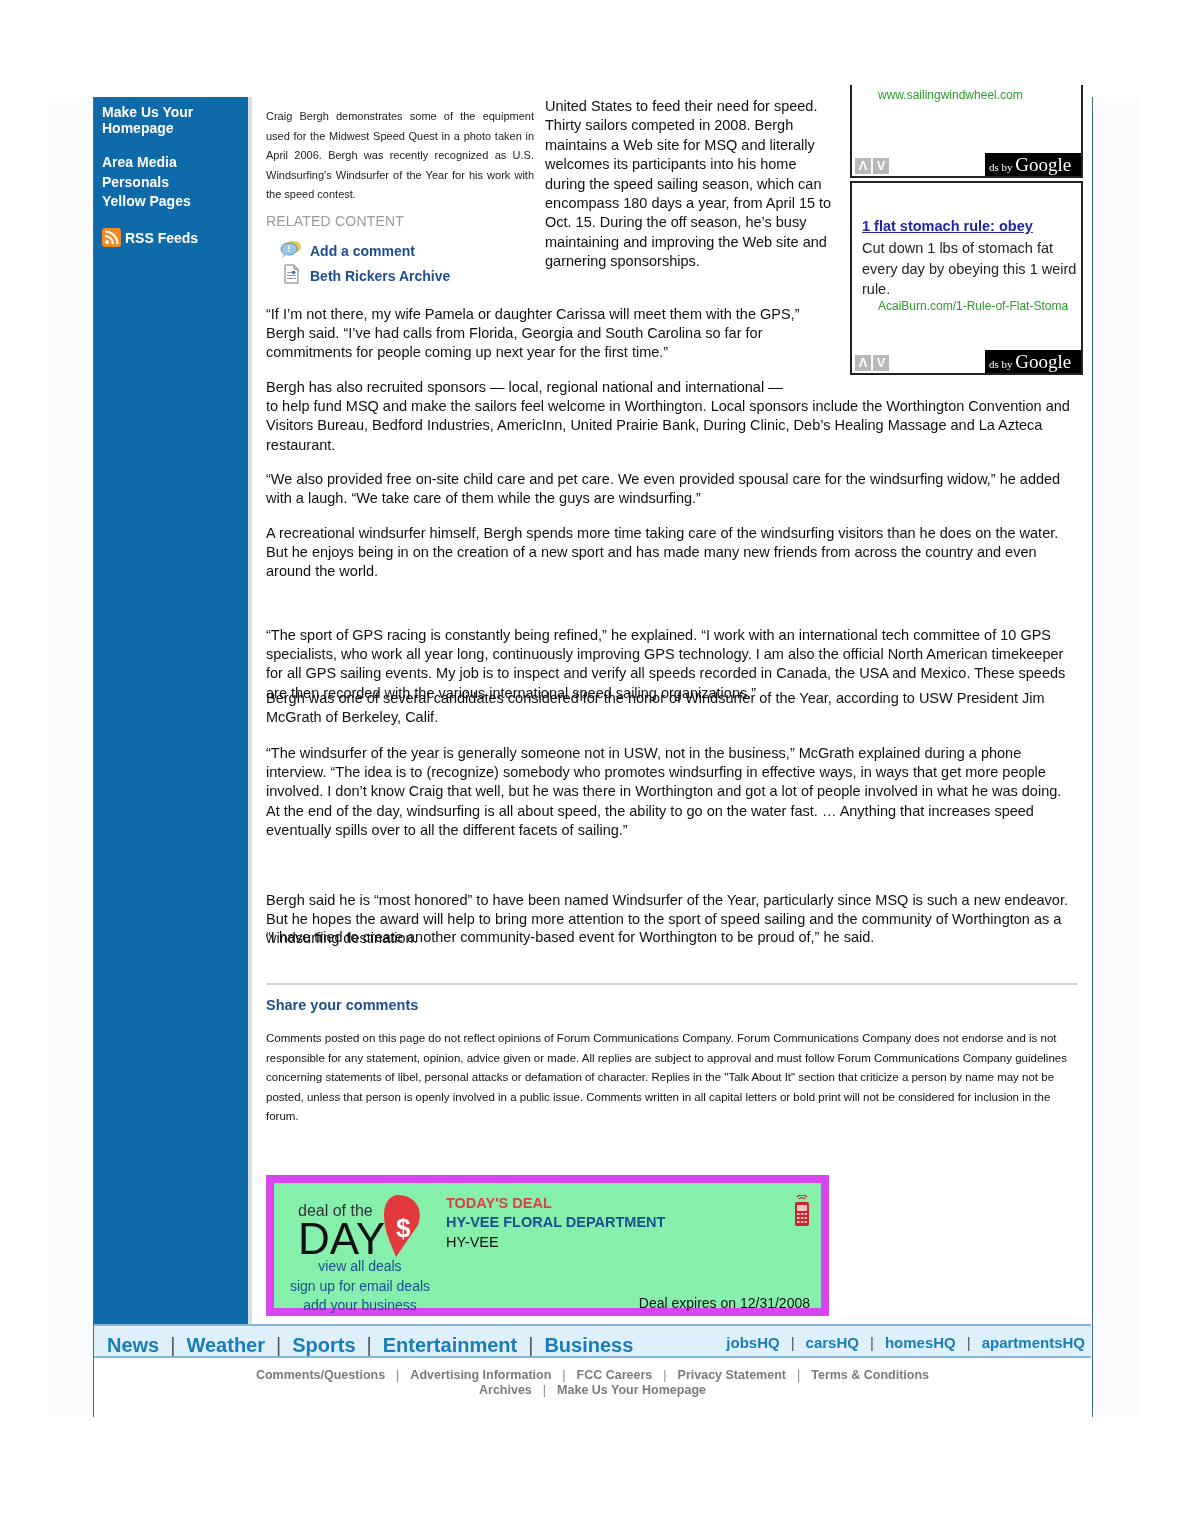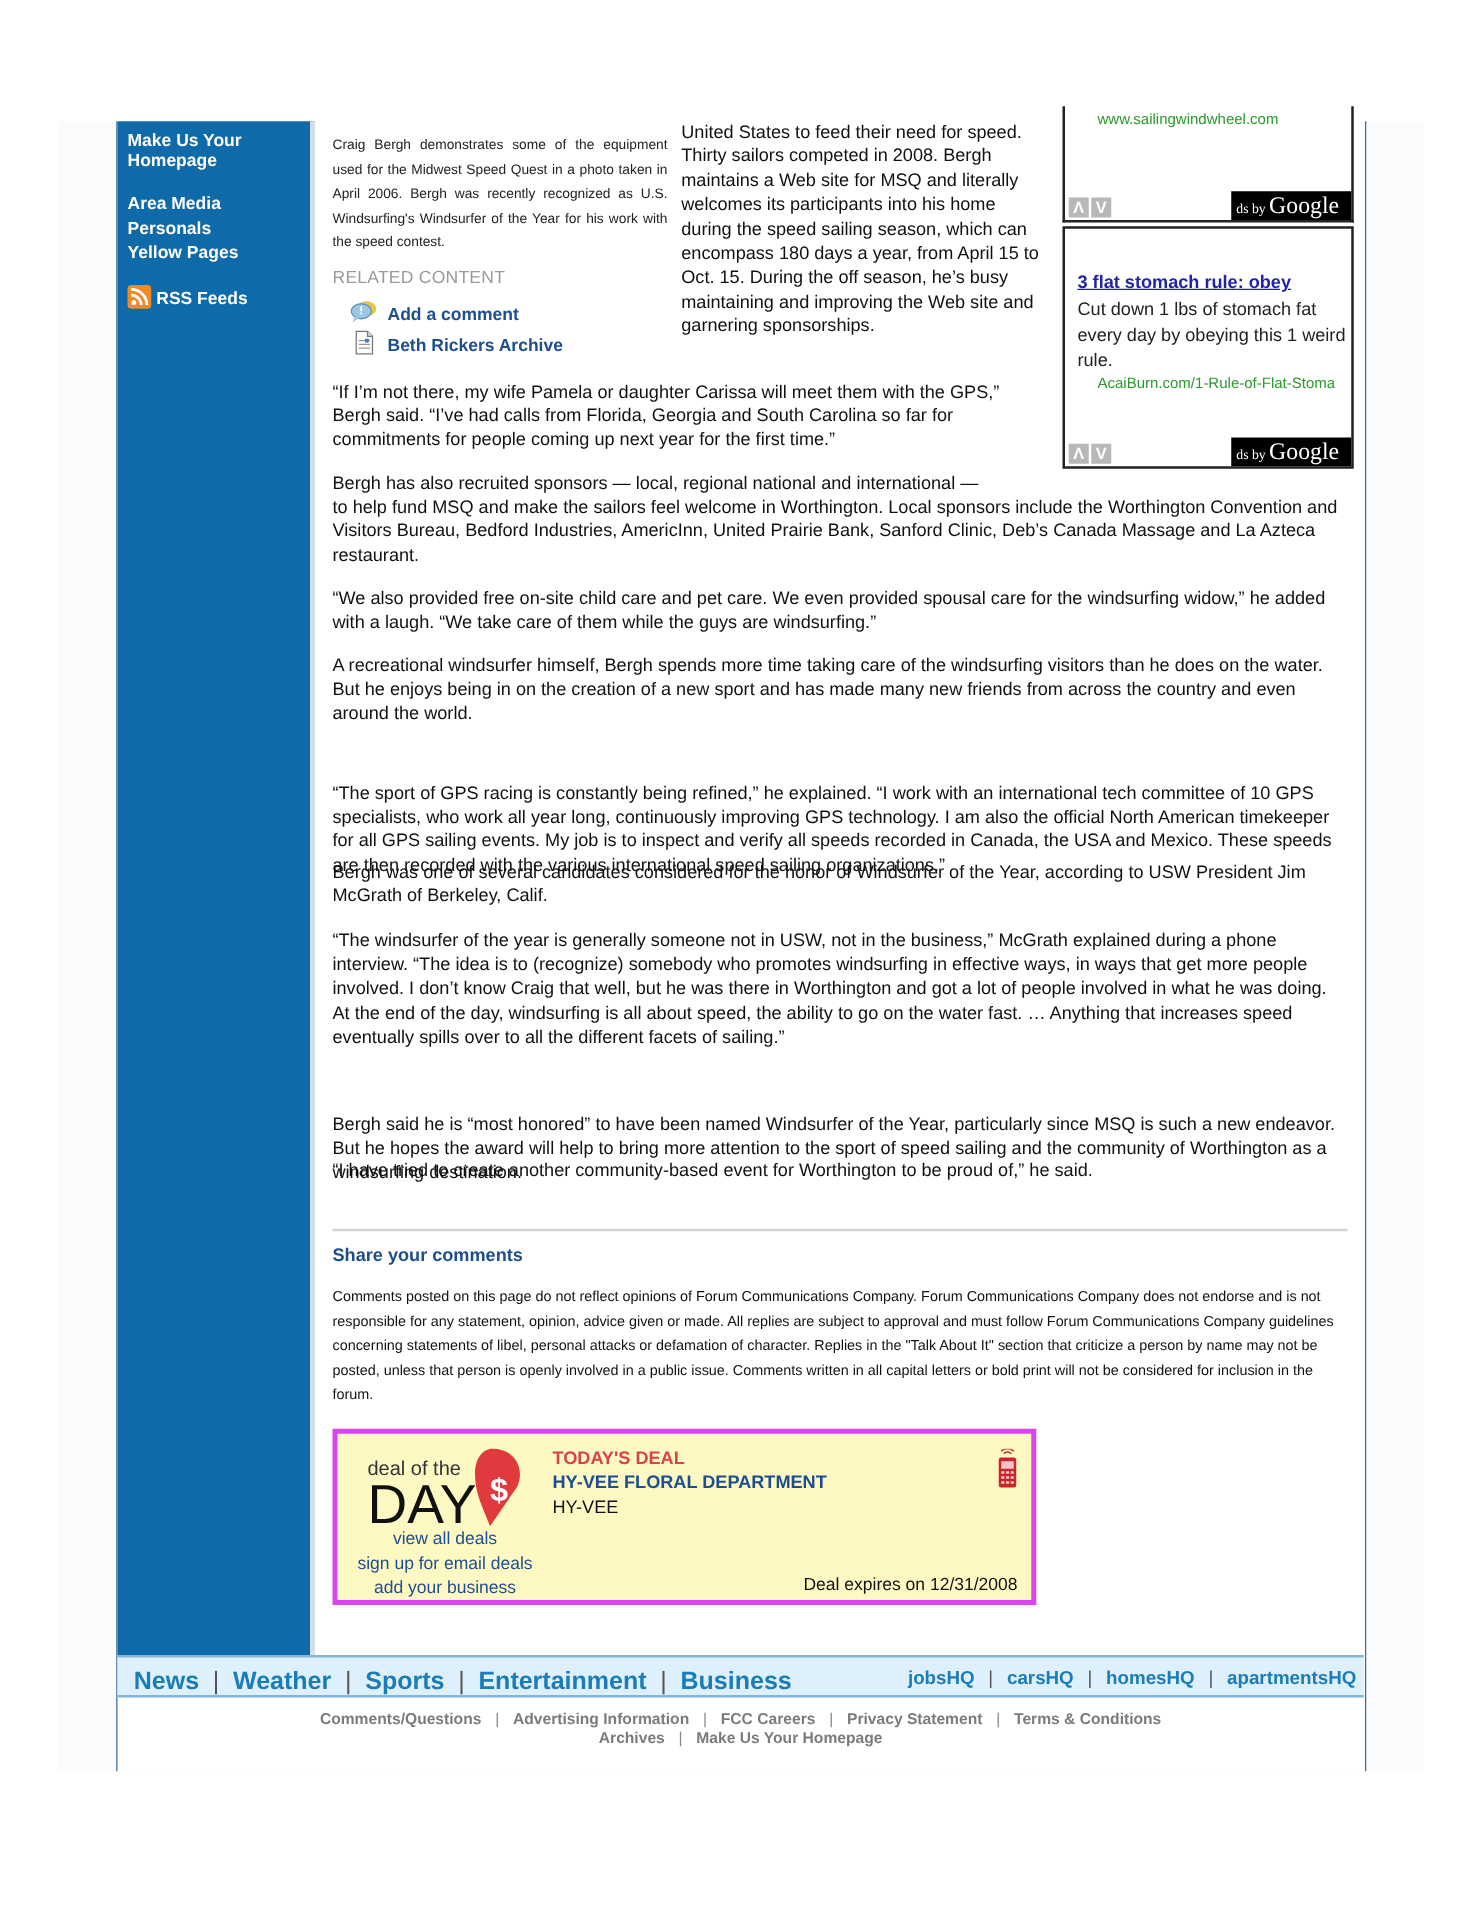--- a/index.html
+++ b/index.html
@@ -22,21 +22,21 @@
   .ad-foot{position:absolute;left:0;bottom:0;width:100%;height:21px;}
   .ad-arrows{position:absolute;left:3px;bottom:2px;display:flex;gap:2px;}
   .ad-arrow{width:16px;height:16px;background:#b8b8b8;color:#fff;font-size:13px;font-weight:bold;text-align:center;line-height:16px;cursor:pointer;}
   .ad-google{position:absolute;right:0;bottom:0;height:23px;width:96px;background:#000;color:#fff;font-family:"Liberation Serif",serif;font-size:11px;line-height:23px;padding-left:4px;box-sizing:border-box;cursor:pointer;}
   .ad-google b{font-size:19px;font-weight:normal;}
   .article{position:absolute;left:266px;width:812px;font-size:14.5px;line-height:19.2px;color:#111;}
   .article p{margin:0;}
   .divider{position:absolute;left:266px;top:983px;width:812px;height:0;border-top:2px solid #d4d4d4;}
   .share-head{position:absolute;left:266px;top:997px;font-size:14.5px;font-weight:bold;color:#1d4e8f;}
   .disclaimer{position:absolute;left:266px;top:1029px;width:812px;font-size:11.5px;line-height:19.5px;color:#111;}
-  .deal{position:absolute;left:266px;top:1143px;width:563px;height:141px;background:#fef9c3;border:4px solid #d946ef;box-sizing:border-box;}
+  .deal{position:absolute;left:266px;top:1175px;width:563px;height:141px;background:#86efac;border:8px solid #d946ef;box-sizing:border-box;}
   .deal-logo{position:absolute;left:24px;top:8px;width:130px;height:68px;}
   .deal-links{position:absolute;left:0;top:74px;width:172px;text-align:center;font-size:14px;line-height:19.5px;color:#1d4e8f;}
   .deal-links div{cursor:pointer;}
   .deal-label{position:absolute;left:172px;top:12px;font-size:14.5px;font-weight:bold;color:#d6434b;}
   .deal-name{position:absolute;left:172px;top:31px;font-size:14.5px;font-weight:bold;color:#1d4e8f;cursor:pointer;}
   .deal-biz{position:absolute;left:172px;top:51px;font-size:14.5px;color:#111;}
   .deal-expire{position:absolute;right:11px;top:112px;font-size:14px;color:#111;}
   .deal-phone{position:absolute;right:11px;top:12px;cursor:pointer;}
   .nav{position:absolute;left:94px;top:1324px;width:997px;height:34px;background:#def0fb;border-top:2px solid #86b6d6;border-bottom:2px solid #86b6d6;box-sizing:border-box;}
   .nav-left{position:absolute;left:13px;top:8px;display:flex;align-items:center;font-size:20px;font-weight:bold;color:#1a7cb8;}
@@ -107,38 +107,38 @@
   <div class="ad-foot">
     <div class="ad-arrows">
       <div class="ad-arrow">Λ</div>
       <div class="ad-arrow">V</div>
     </div>
     <div class="ad-google"><span>ds by</span> <b>Google</b></div>
   </div>
 </div>
 
 <div class="ad" style="top:181px;height:190px;">
-  <div style="position:absolute;left:10px;top:35px;" class="ad-title">3 flat stomach rule: obey</div>
+  <div style="position:absolute;left:10px;top:35px;" class="ad-title">1 flat stomach rule: obey</div>
   <div style="position:absolute;left:10px;top:55px;width:215px;" class="ad-text">Cut down 1 lbs of stomach fat every day by obeying this 1 weird rule.</div>
   <div style="position:absolute;left:10px;top:116px;" class="ad-url">AcaiBurn.com/1-Rule-of-Flat-Stoma</div>
   <div class="ad-foot">
     <div class="ad-arrows">
       <div class="ad-arrow">Λ</div>
       <div class="ad-arrow">V</div>
     </div>
     <div class="ad-google"><span>ds by</span> <b>Google</b></div>
   </div>
 </div>
 
 <div class="article" style="top:305px;width:570px;">
     <p>“If I’m not there, my wife Pamela or daughter Carissa will meet them with the GPS,” Bergh said. “I’ve had calls from Florida, Georgia and South Carolina so far for commitments for people coming up next year for the first time.”</p>
   </div>
 <div class="article" style="top:378px;">
   <p>Bergh has also recruited sponsors — local, regional national and international —</p>
-  <p>to help fund MSQ and make the sailors feel welcome in Worthington. Local sponsors include the Worthington Convention and Visitors Bureau, Bedford Industries, AmericInn, United Prairie Bank, Sanford Clinic, Deb’s Canada Massage and La Azteca restaurant.</p>
+  <p>to help fund MSQ and make the sailors feel welcome in Worthington. Local sponsors include the Worthington Convention and Visitors Bureau, Bedford Industries, AmericInn, United Prairie Bank, During Clinic, Deb’s Healing Massage and La Azteca restaurant.</p>
 </div>
 <div class="article" style="top:470px;">
     <p>“We also provided free on-site child care and pet care. We even provided spousal care for the windsurfing widow,” he added with a laugh. “We take care of them while the guys are windsurfing.”</p>
   </div>
 <div class="article" style="top:524px;">
     <p>A recreational windsurfer himself, Bergh spends more time taking care of the windsurfing visitors than he does on the water. But he enjoys being in on the creation of a new sport and has made many new friends from across the country and even around the world.</p>
   </div>
 <div class="article" style="top:597px;margin-top:29px;">
     <p>“The sport of GPS racing is constantly being refined,” he explained. “I work with an international tech committee of 10 GPS specialists, who work all year long, continuously improving GPS technology. I am also the official North American timekeeper for all GPS sailing events. My job is to inspect and verify all speeds recorded in Canada, the USA and Mexico. These speeds are then recorded with the various international speed sailing organizations.”</p>
   </div>

